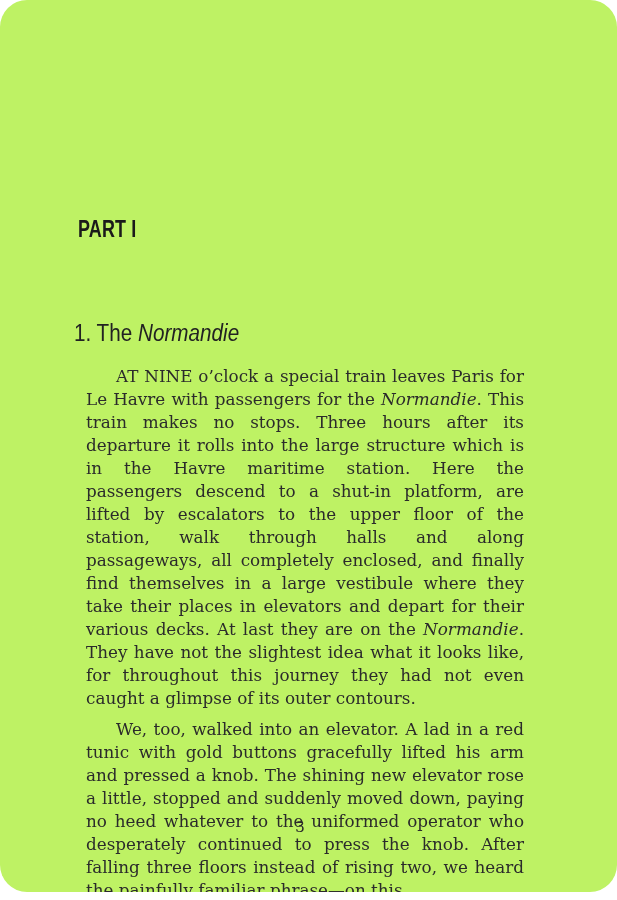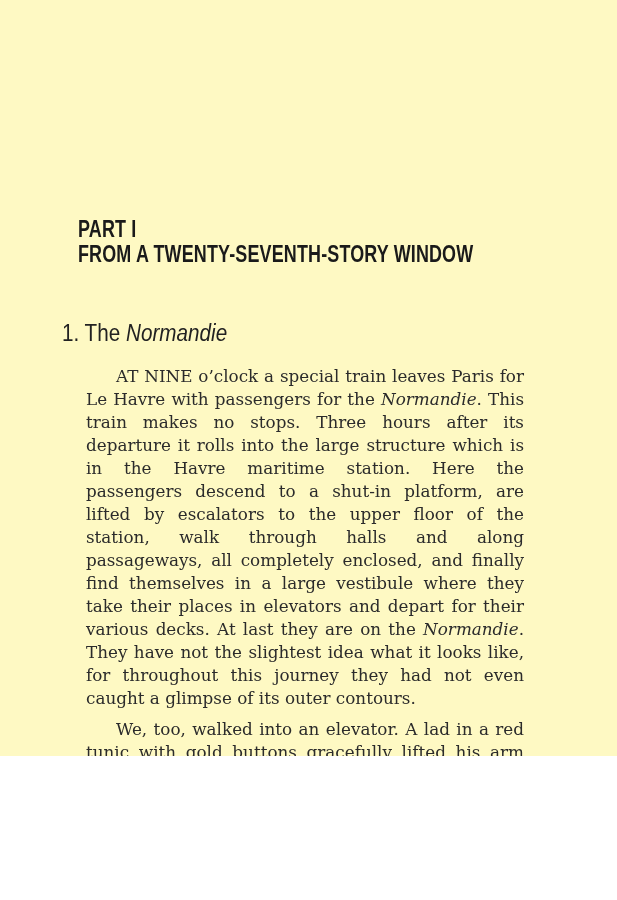--- a/index.html
+++ b/index.html
@@ -3,24 +3,25 @@
 <meta charset="utf-8">
 <style>
   html, body {
     margin: 0;
     padding: 0;
     background: #ffffff;
   }
   .page {
     position: relative;
     width: 617px;
-    height: 756px;
-    background: #fef9c3;
+    height: 892px;
+    background: #bef264;
     overflow: hidden;
     font-family: "DejaVu Serif", serif;
+    border-radius: 27px;
   }
   
   .part-heading {
     position: absolute;
     top: 217px;
     left: 78px;
     margin: 0;
     font-family: "Liberation Sans", sans-serif;
     font-weight: bold;
     font-size: 23px;
@@ -32,21 +33,21 @@
   .cond {
     display: inline-block;
     transform: scaleX(0.78);
     transform-origin: 0 50%;
     white-space: nowrap;
   }
   
   .chapter-heading {
     position: absolute;
     top: 320px;
-    left: 62px;
+    left: 74px;
     margin: 0;
     font-family: "Liberation Sans", sans-serif;
     font-weight: 400;
     font-size: 23.5px;
     line-height: 26px;
     color: #222222;
   }
   .chapter-heading .cond { transform: scaleX(0.88); }
   .chapter-heading em { font-style: italic; }
   
@@ -77,21 +78,20 @@
     color: #2b2b2b;
   }
 </style>
 </head>
 <body>
 
 <div class="page">
 
   <h1 class="part-heading">
     <span class="hline"><span class="cond">PART I</span></span>
-    <span class="hline"><span class="cond">FROM A TWENTY-SEVENTH-STORY WINDOW</span></span>
   </h1>
 
   <h2 class="chapter-heading">
     <span class="cond"><span>1. The </span><em>Normandie</em></span>
   </h2>
 
   <section class="body-text">
     <p><span class="run">AT NINE o’clock a special train leaves Paris for Le Havre with passengers for the </span><span class="run it">Normandie</span><span class="run">. This train makes no stops. Three hours after its departure it rolls into the large structure which is in the Havre maritime station. Here the passengers descend to a shut-in platform, are lifted by escalators to the upper floor of the station, walk through halls and along passageways, all completely enclosed, and finally find themselves in a large vestibule where they take their places in elevators and depart for their various decks. At last they are on the </span><span class="run it">Normandie</span><span class="run">. They have not the slightest idea what it looks like, for throughout this journey they had not even caught a glimpse of its outer contours.</span></p>
     <p><span class="run">We, too, walked into an elevator. A lad in a red tunic with gold buttons gracefully lifted his arm and pressed a knob. The shining new elevator rose a little, stopped and suddenly moved down, paying no heed whatever to the uniformed operator who desperately continued to press the knob. After falling three floors instead of rising two, we heard the painfully familiar phrase—on this</span></p>
   </section>

